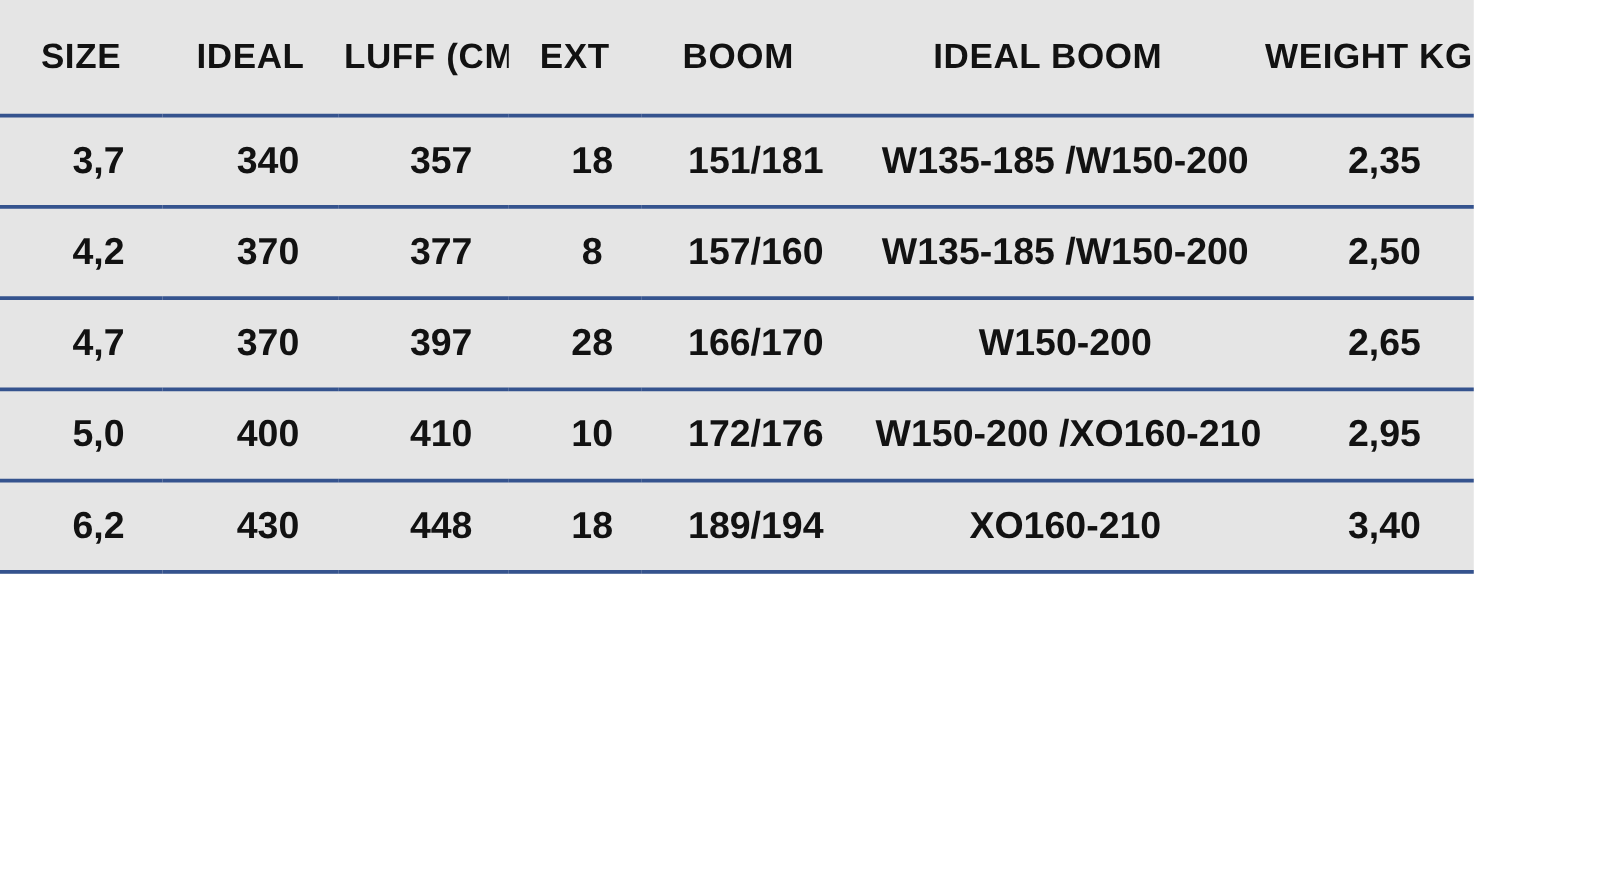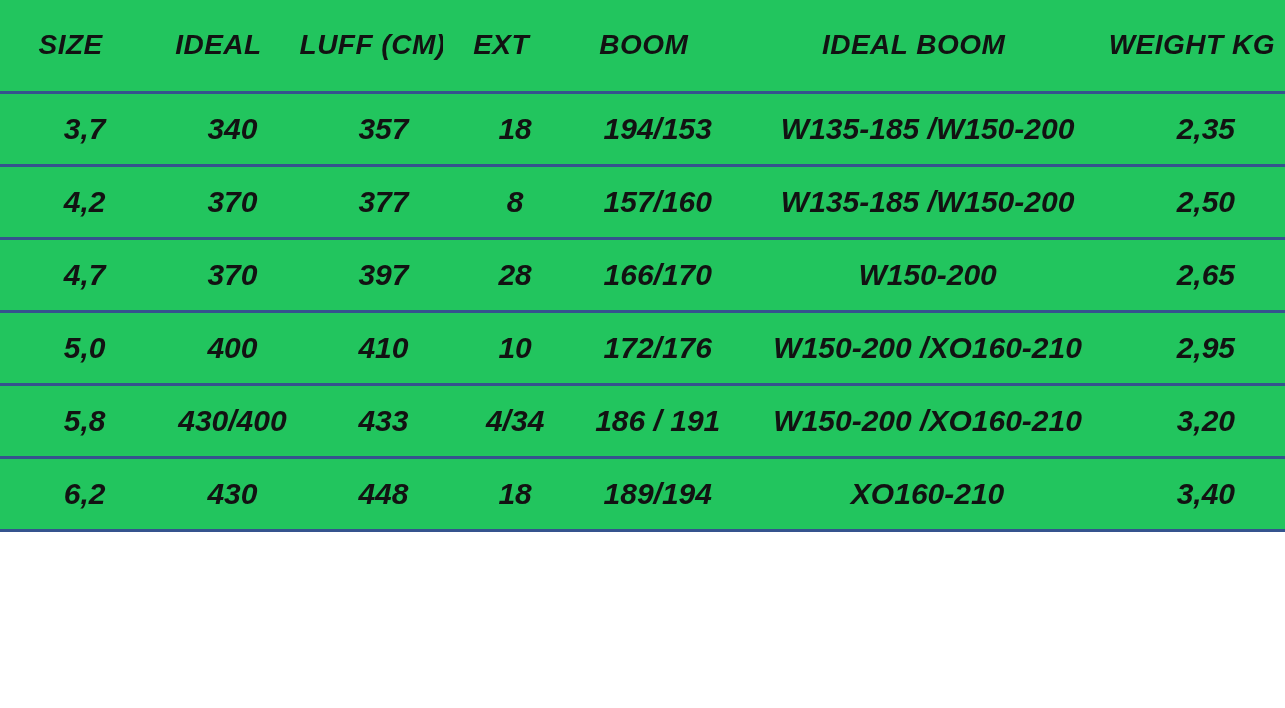--- a/index.html
+++ b/index.html
@@ -5,25 +5,24 @@
   html, body {
     margin: 0;
     padding: 0;
     background: #ffffff;
     width: 1285px;
     height: 708px;
     overflow: hidden;
     font-family: "Liberation Sans", sans-serif;
   }
   table.spec-table {
-    width: 1285px;
+    width: 1179px;
     border-collapse: collapse;
     table-layout: fixed;
-    background: #22c55e;
-    font-style: italic;
+    background: #e5e5e5;
   }
   table.spec-table th,
   table.spec-table td {
     text-align: center;
     vertical-align: middle;
     color: #121212;
     font-weight: 700;
     white-space: nowrap;
     overflow: hidden;
     padding: 0 4px;
@@ -76,21 +75,21 @@
         <th>IDEAL BOOM</th>
         <th>WEIGHT KG</th>
       </tr>
   </thead>
   <tbody>
       <tr>
         <td>3,7</td>
         <td>340</td>
         <td>357</td>
         <td>18</td>
-        <td>194/153</td>
+        <td>151/181</td>
         <td>W135-185 /W150-200</td>
         <td>2,35</td>
       </tr>
       <tr>
         <td>4,2</td>
         <td>370</td>
         <td>377</td>
         <td>8</td>
         <td>157/160</td>
         <td>W135-185 /W150-200</td>
@@ -108,29 +107,20 @@
       <tr>
         <td>5,0</td>
         <td>400</td>
         <td>410</td>
         <td>10</td>
         <td>172/176</td>
         <td>W150-200 /XO160-210</td>
         <td>2,95</td>
       </tr>
       <tr>
-        <td>5,8</td>
-        <td>430/400</td>
-        <td>433</td>
-        <td>4/34</td>
-        <td>186 / 191</td>
-        <td>W150-200 /XO160-210</td>
-        <td>3,20</td>
-      </tr>
-      <tr>
         <td>6,2</td>
         <td>430</td>
         <td>448</td>
         <td>18</td>
         <td>189/194</td>
         <td>XO160-210</td>
         <td>3,40</td>
       </tr>
     </tbody>
 </table>

